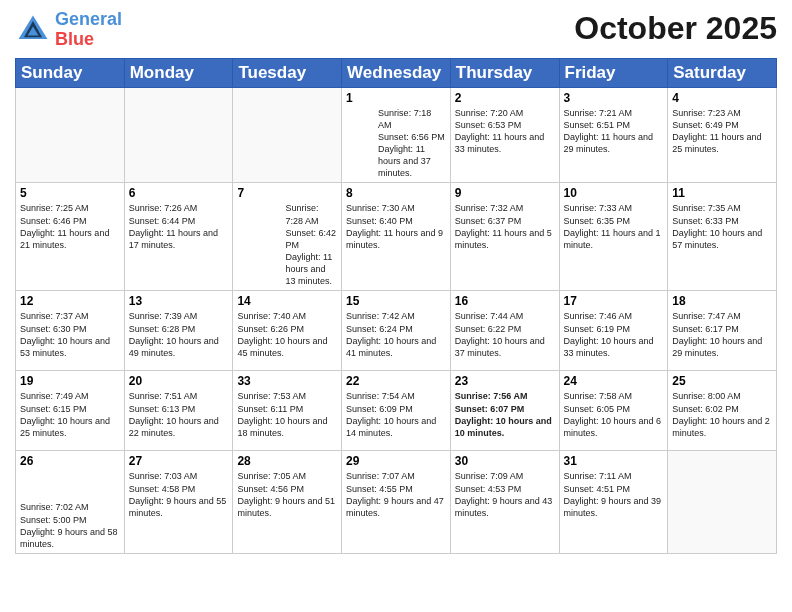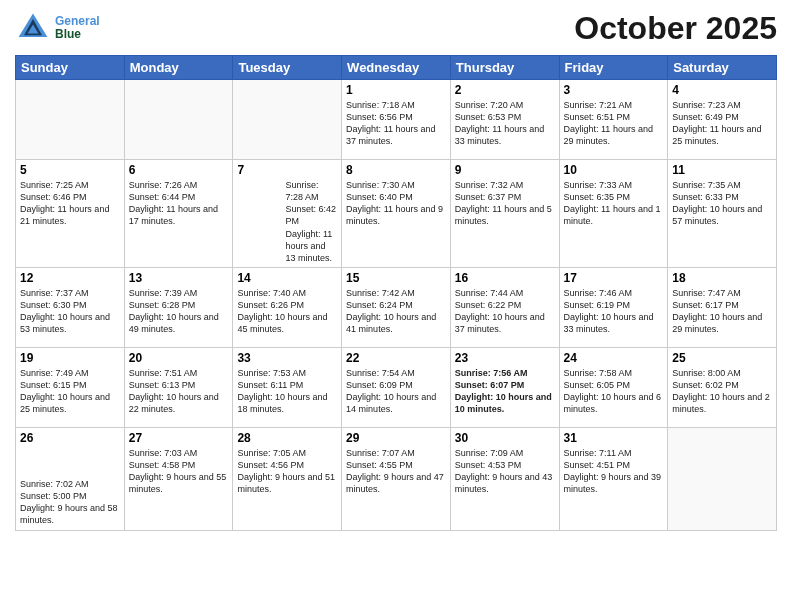--- a/index.html
+++ b/index.html
@@ -20,21 +20,21 @@
       justify-content: space-between;
       align-items: flex-start;
       margin-bottom: 8px;
     }
     .logo {
       display: flex;
       align-items: center;
       gap: 4px;
     }
     .logo-text {
-      font-size: 12px;
+      font-size: 18px;
       font-weight: bold;
       color: #1a3a5c;
       line-height: 1.1;
     }
     .logo-text span {
       color: #4a90d9;
     }
     .logo-icon {
       width: 36px;
       height: 36px;
@@ -53,21 +53,21 @@
     .calendar {
       width: 100%;
       border-collapse: collapse;
       font-size: 10px;
     }
     .calendar th {
       background: #3a6bbf;
       color: #fff;
       text-align: left;
       padding: 4px 5px;
-      font-size: 13px;
+      font-size: 17px;
       font-weight: bold;
       border: 1px solid #2a5aaf;
     }
     .calendar td {
       border: 1px solid #ccc;
       vertical-align: top;
       padding: 3px 4px;
       width: calc(100%/7);
       height: 80px;
     }
@@ -91,21 +91,21 @@
 <div class="page">
   <div class="header">
     <div class="logo">
       <svg class="logo-icon" viewBox="0 0 40 40">
         <polygon points="20,4 36,30 4,30" fill="#4a90d9"></polygon>
         <polygon points="20,10 30,28 10,28" fill="#1a3a5c"></polygon>
         <polygon points="20,16 26,26 14,26" fill="#4a90d9"></polygon>
       </svg>
       <div class="logo-text">
         <div><span>General</span></div>
-        <div><span style="color:#14532d">Blue</span></div>
+        <div><span style="color:#ef4444">Blue</span></div>
       </div>
     </div>
     <div class="title-block">
       <div class="month-title">October 2025</div>
     </div>
   </div>
 
   <table class="calendar">
     <thead>
       <tr>
@@ -118,21 +118,21 @@
         <th>Saturday</th>
       </tr>
     </thead>
     <tbody id="calendar-body">
     <tr>
           <td class="empty-cell"></td>
           <td class="empty-cell"></td>
           <td class="empty-cell"></td>
           <td>
             <div class="day-number">1</div>
-            <div class="day-info" style="white-space: pre-line;">Sunrise: 7:18 AM
+            <div class="day-info" style="white-space: pre-line; margin-left: 32px;">Sunrise: 7:18 AM
 Sunset: 6:56 PM
 Daylight: 11 hours and 37 minutes.</div>
           </td>
           <td>
             <div class="day-number">2</div>
             <div class="day-info" style="white-space: pre-line;">Sunrise: 7:20 AM
 Sunset: 6:53 PM
 Daylight: 11 hours and 33 minutes.</div>
           </td>
           <td>

